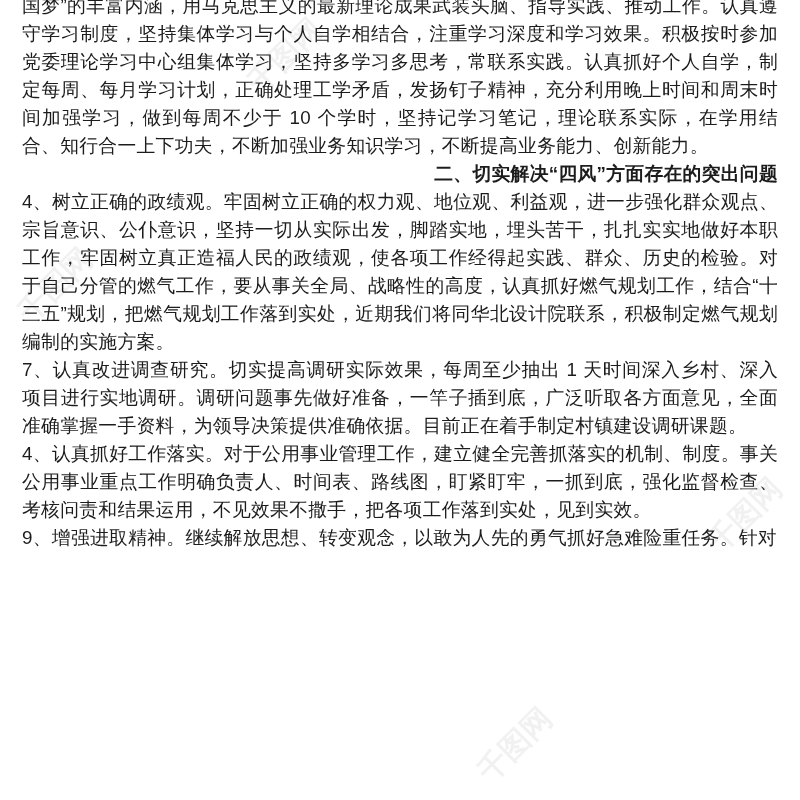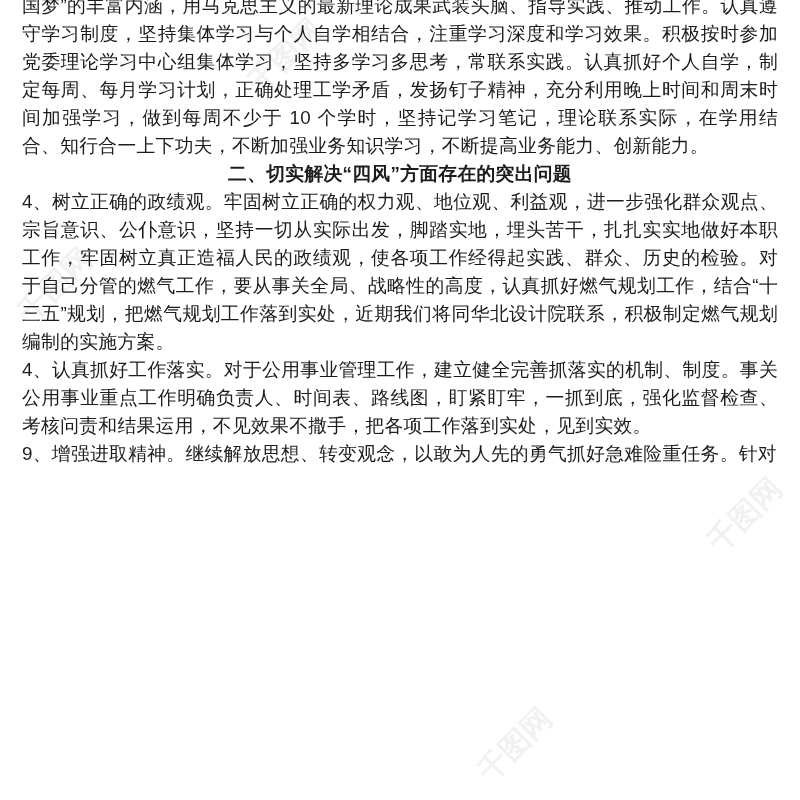--- a/index.html
+++ b/index.html
@@ -35,21 +35,21 @@
     line-height: 28px;
     font-weight: 400;
     color: #1c1c1c;
     text-align: justify;
     text-justify: inter-ideograph;
     letter-spacing: 0.3px;
     word-break: break-all;
   }
   .doc-body h2 {
     font-weight: 700;
-    text-align: center;
+    text-align: right;
   }
   
   .watermark-layer {
     position: absolute;
     top: -250px;
     left: -250px;
     width: 1300px;
     height: 1300px;
     transform: rotate(-45deg);
     display: grid;
@@ -86,19 +86,20 @@
 
   <div class="doc-body">
     <p>国梦”的丰富内涵，用马克思主义的最新理论成果武装头脑、指导实践、推动工作。认真遵守学习制度，坚持集体学习与个人自学相结合，注重学习深度和学习效果。积极按时参加党委理论学习中心组集体学习，坚持多学习多思考，常联系实践。认真抓好个人自学，制定每周、每月学习计划，正确处理工学矛盾，发扬钉子精神，充分利用晚上时间和周末时间加强学习，做到每周不少于 10 个学时，坚持记学习笔记，理论联系实际，在学用结合、知行合一上下功夫，不断加强业务知识学习，不断提高业务能力、创新能力。</p>
 
     <h2>二、切实解决“四风”方面存在的突出问题</h2>
 
     <p>4、树立正确的政绩观。牢固树立正确的权力观、地位观、利益观，进一步强化群众观点、宗旨意识、公仆意识，坚持一切从实际出发，脚踏实地，埋头苦干，扎扎实实地做好本职工作，牢固树立真正造福人民的政绩观，使各项工作经得起实践、群众、历史的检验。对于自己分管的燃气工作，要从事关全局、战略性的高度，认真抓好燃气规划工作，结合“十三五”规划，把燃气规划工作落到实处，近期我们将同华北设计院联系，积极制定燃气规划编制的实施方案。</p>
 
 
 
+    <p>7、认真改进调查研究。切实提高调研实际效果，每周至少抽出 1 天时间深入乡村、深入项目进行实地调研。调研问题事先做好准备，一竿子插到底，广泛听取各方面意见，全面准确掌握一手资料，为领导决策提供准确依据。目前正在着手制定村镇建设调研课题。</p>
 
     <p>4、认真抓好工作落实。对于公用事业管理工作，建立健全完善抓落实的机制、制度。事关公用事业重点工作明确负责人、时间表、路线图，盯紧盯牢，一抓到底，强化监督检查、考核问责和结果运用，不见效果不撒手，把各项工作落到实处，见到实效。</p>
 
     <p>9、增强进取精神。继续解放思想、转变观念，以敢为人先的勇气抓好急难险重任务。针对</p>
   </div>
 
 </div>
 
 </body></html>

